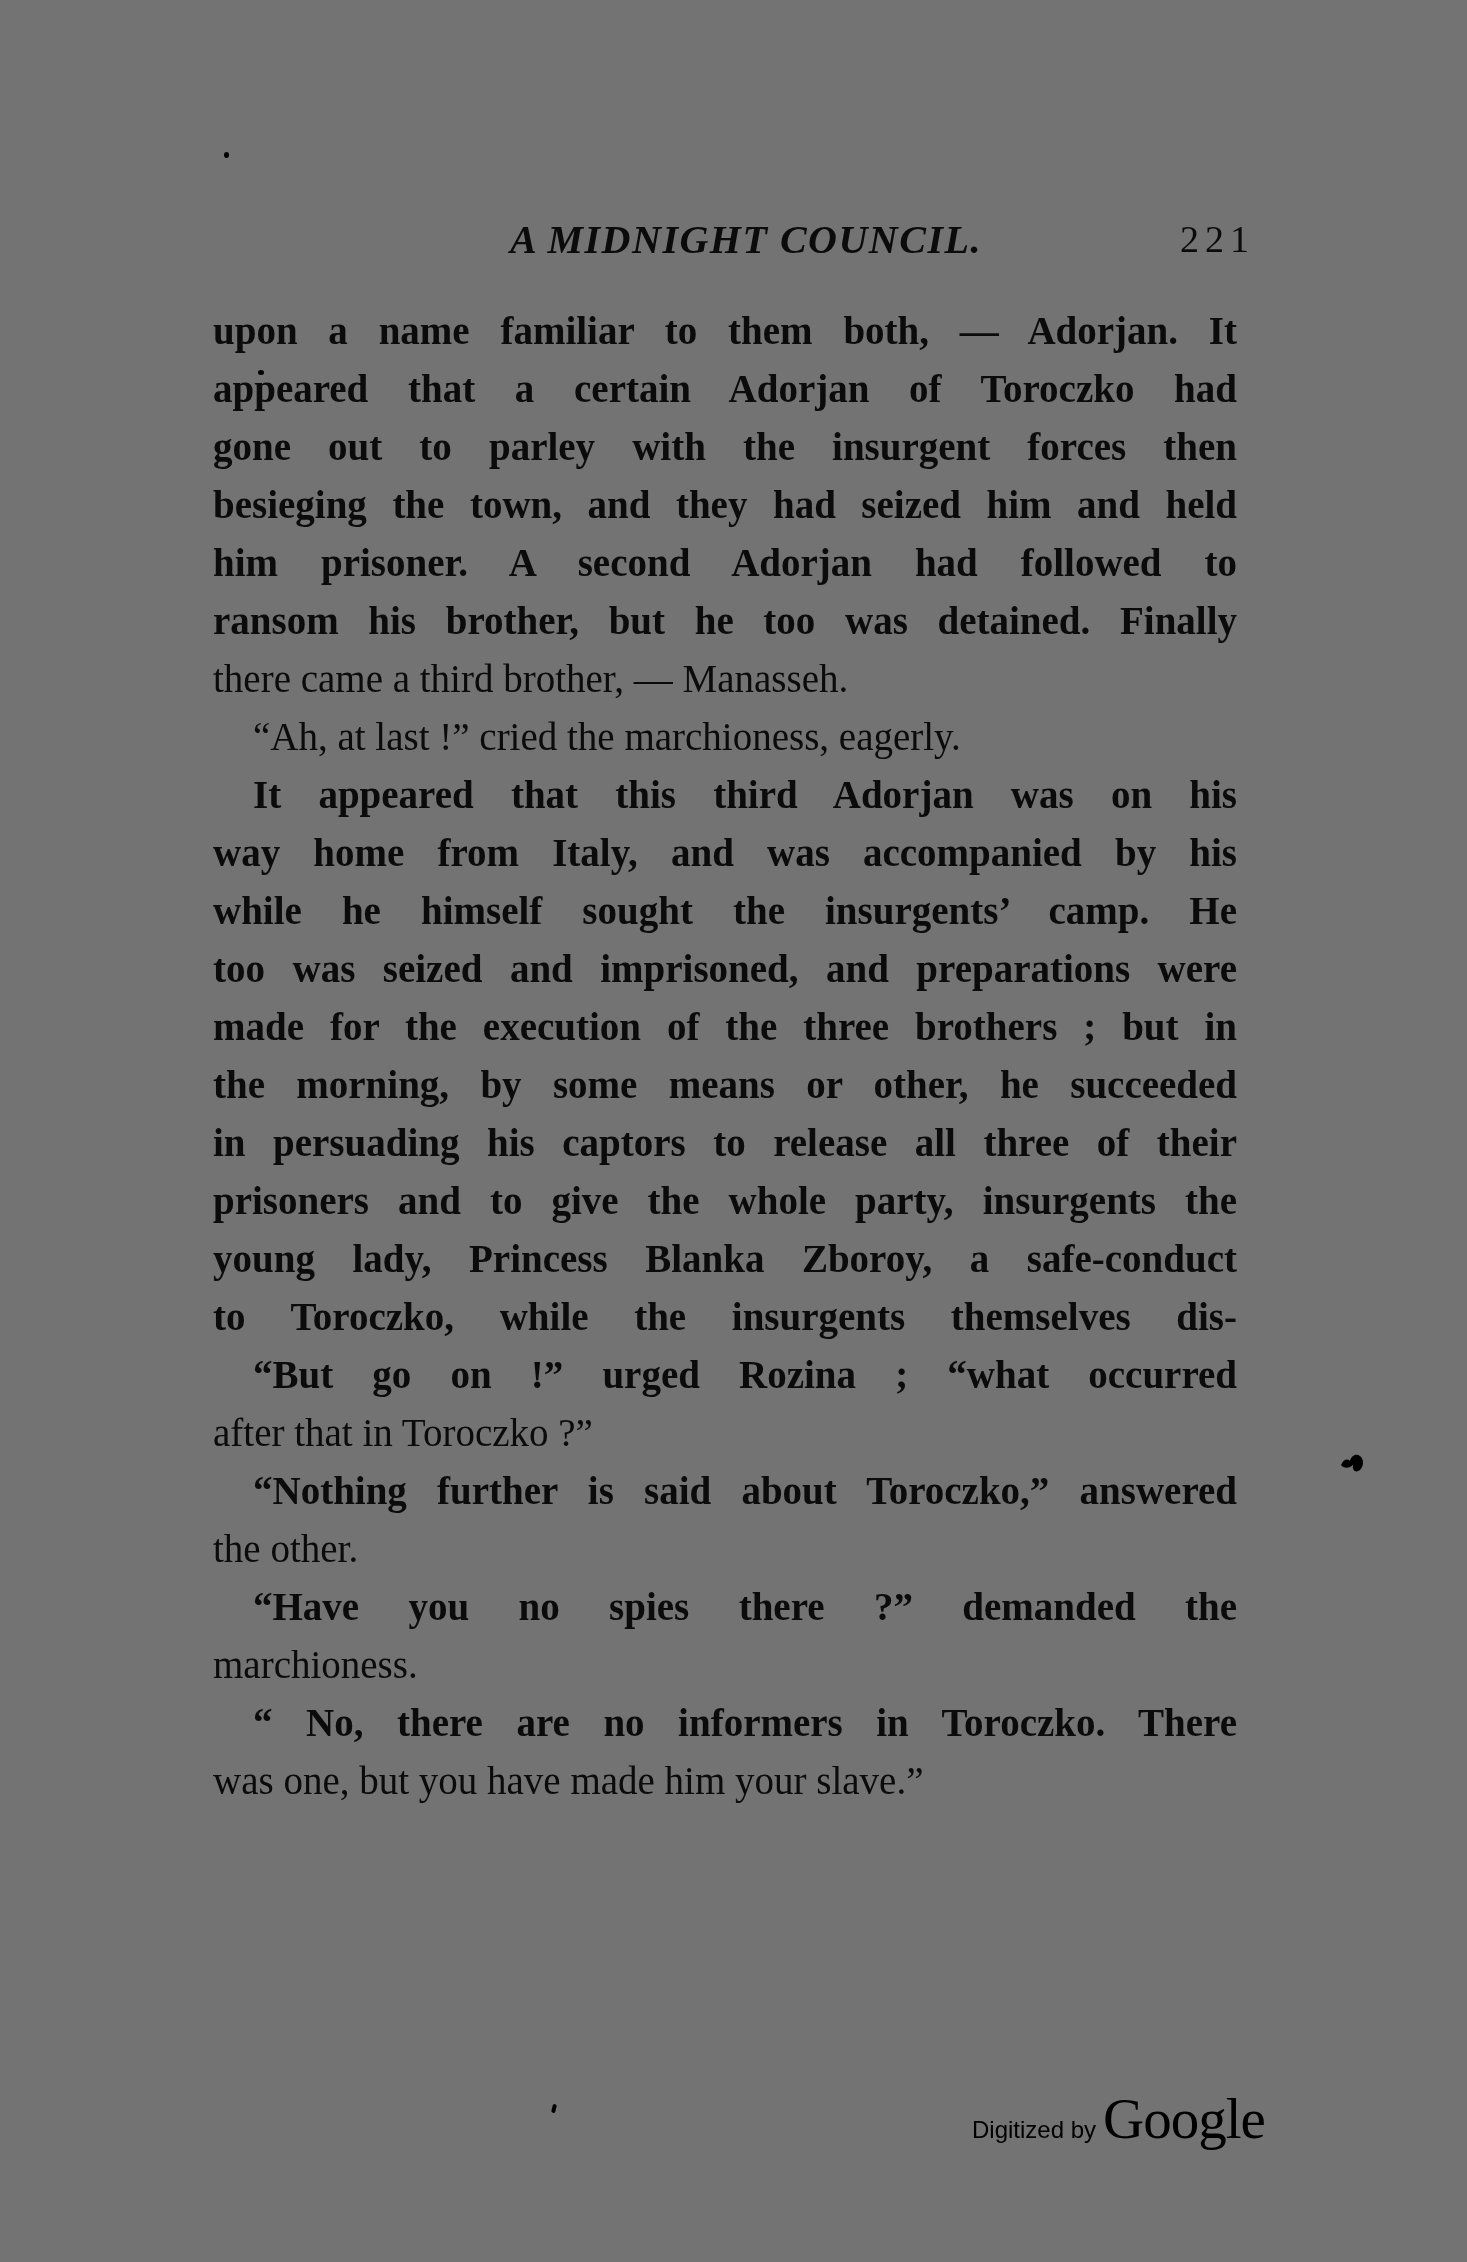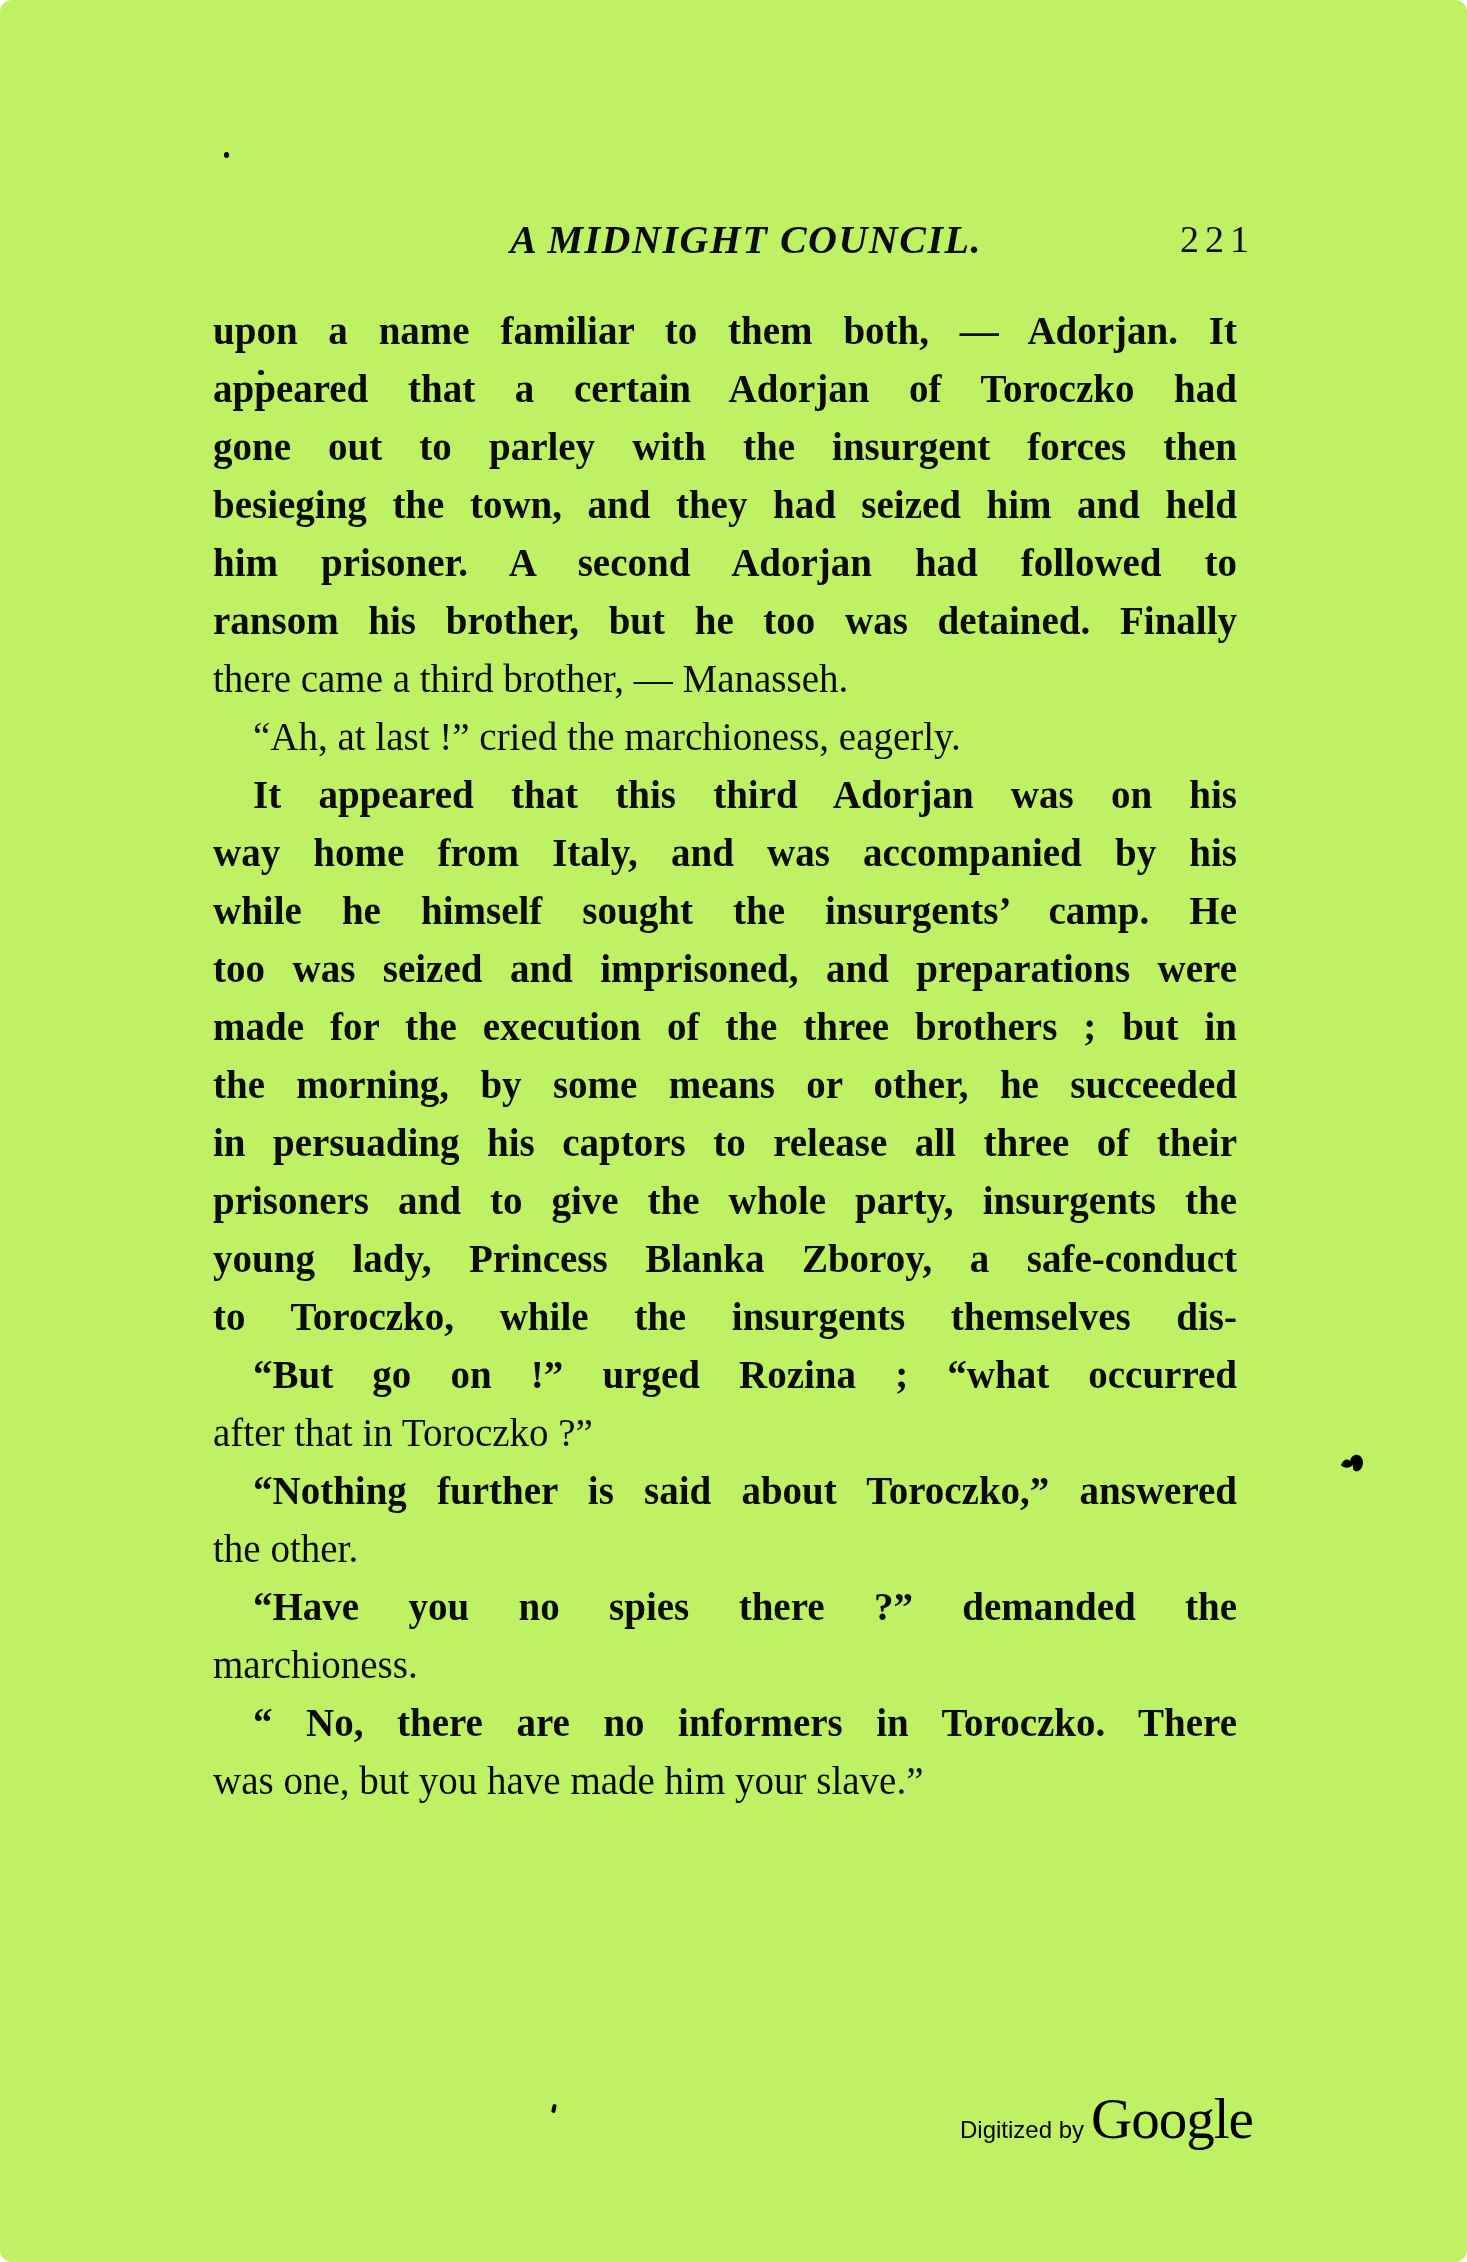--- a/index.html
+++ b/index.html
@@ -1,24 +1,23 @@
 <!DOCTYPE html>
 <html><head>
 <meta charset="utf-8">
 <style>
   html, body { margin: 0; padding: 0; background: #ffffff; }
   .page {
     position: relative;
     width: 1467px;
     height: 2262px;
-    background: #bef264;
+    background: #737373;
     overflow: hidden;
     font-family: "Liberation Serif", serif;
     color: #0b0b0b;
-    border-radius: 12px;
   }
   .running-head {
     position: absolute;
     left: 510px;
     top: 216px;
     font-style: italic;
     font-weight: bold;
     font-size: 40px;
     letter-spacing: 1.5px;
     white-space: nowrap;
@@ -55,20 +54,21 @@
     left: 960px;
     top: 2086px;
     display: flex;
     align-items: baseline;
     gap: 7px;
     color: #000;
   }
   .wm-prefix {
     font-family: "Liberation Sans", sans-serif;
     font-size: 24px;
+    margin-left: 12px;
   }
   .wm-logo {
     font-family: "Liberation Serif", serif;
     font-size: 57px;
     letter-spacing: -1px;
   }
   .ink-dot {
     position: absolute;
     background: #000;
     border-radius: 50%;

